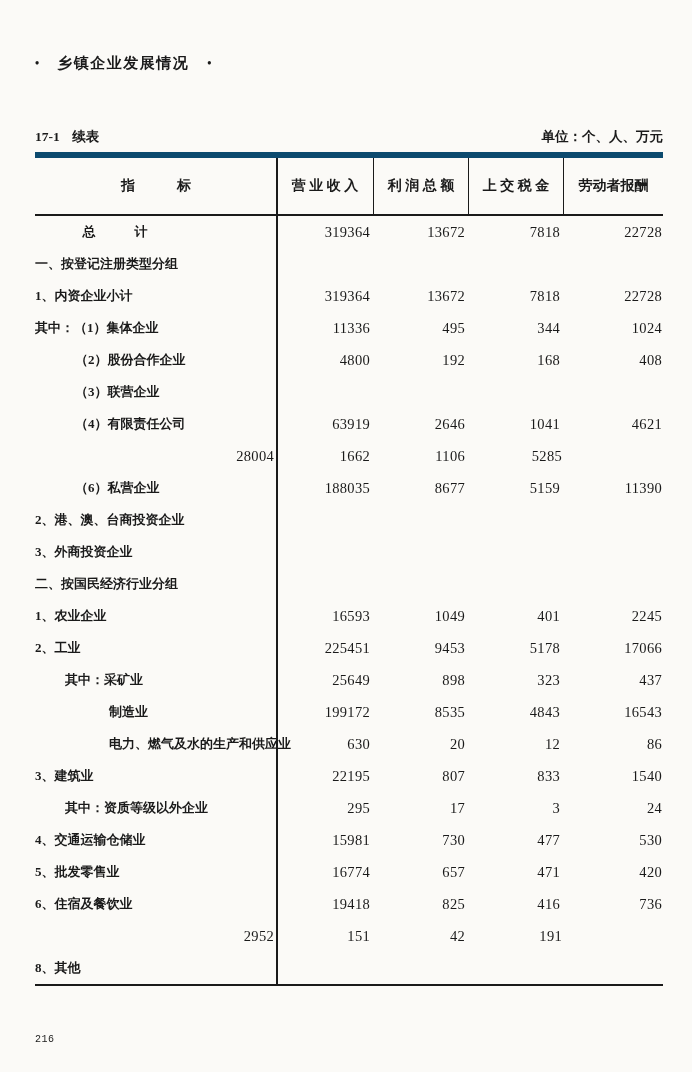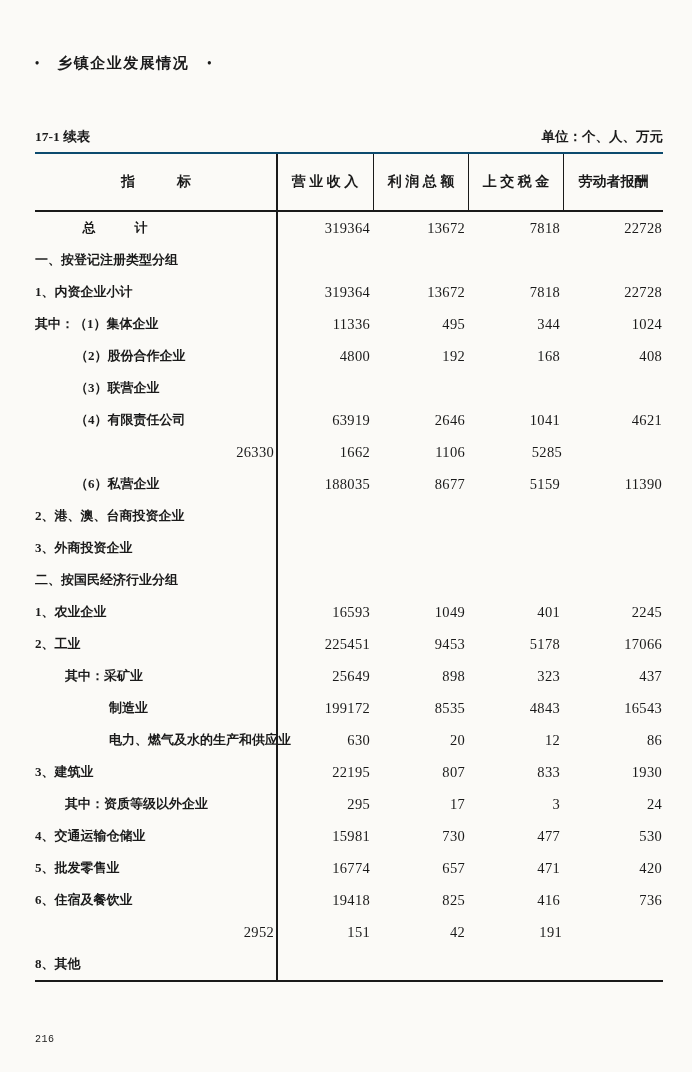--- a/index.html
+++ b/index.html
@@ -34,28 +34,28 @@
     position: absolute;
     left: 35px;
     top: 128px;
     width: 628px;
     display: flex;
     justify-content: space-between;
     align-items: flex-end;
     font-size: 13.5px;
     font-weight: bold;
   }
-  .caption-left .tno { }
+  .caption-left .tno { margin-right: 9px; }
   
   .dtable {
     position: absolute;
     left: 35px;
     top: 152px;
     width: 628px;
-    border-top: 2px solid #0c4a6e;
+    border-top: 6px solid #0c4a6e;
     border-bottom: 2px solid #1a1a1a;
   }
   .thead {
     display: grid;
     grid-template-columns: 242px 96px 95px 95px 100px;
     height: 56px;
     border-bottom: 2px solid #1a1a1a;
     font-weight: bold;
     font-size: 14px;
   }
@@ -199,21 +199,21 @@
         <div class="trow">
           <div class="cell label-cell">
             <span class="lab ind-l1">（4）有限责任公司</span>
           </div>
           <div class="cell num-cell">63919</div>
           <div class="cell num-cell">2646</div>
           <div class="cell num-cell">1041</div>
           <div class="cell num-cell">4621</div>
         </div>
         <div class="trow">
-          <div class="cell num-cell">26330</div>
+          <div class="cell num-cell">28004</div>
           <div class="cell num-cell">1662</div>
           <div class="cell num-cell">1106</div>
           <div class="cell num-cell">5285</div>
         </div>
         <div class="trow">
           <div class="cell label-cell">
             <span class="lab ind-l1">（6）私营企业</span>
           </div>
           <div class="cell num-cell">188035</div>
           <div class="cell num-cell">8677</div>
@@ -292,21 +292,21 @@
           <div class="cell num-cell">12</div>
           <div class="cell num-cell">86</div>
         </div>
         <div class="trow">
           <div class="cell label-cell">
             <span class="lab ind-l0">3、建筑业</span>
           </div>
           <div class="cell num-cell">22195</div>
           <div class="cell num-cell">807</div>
           <div class="cell num-cell">833</div>
-          <div class="cell num-cell">1930</div>
+          <div class="cell num-cell">1540</div>
         </div>
         <div class="trow">
           <div class="cell label-cell">
             <span class="lab ind-chq">其中：资质等级以外企业</span>
           </div>
           <div class="cell num-cell">295</div>
           <div class="cell num-cell">17</div>
           <div class="cell num-cell">3</div>
           <div class="cell num-cell">24</div>
         </div>

